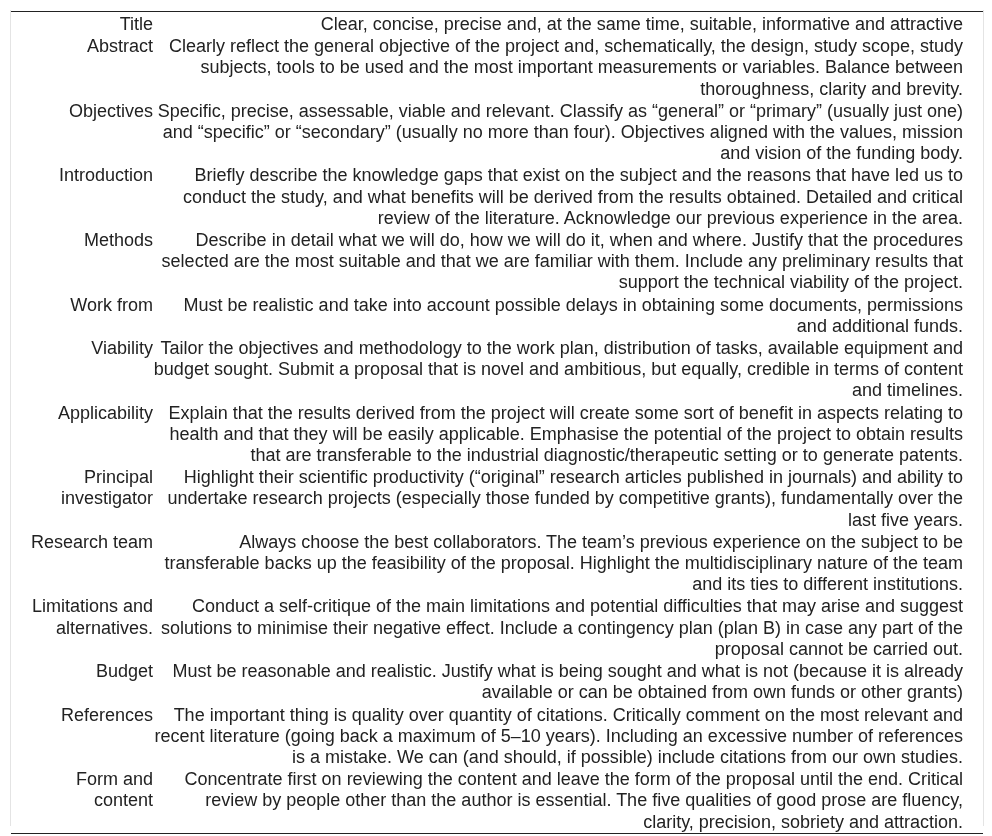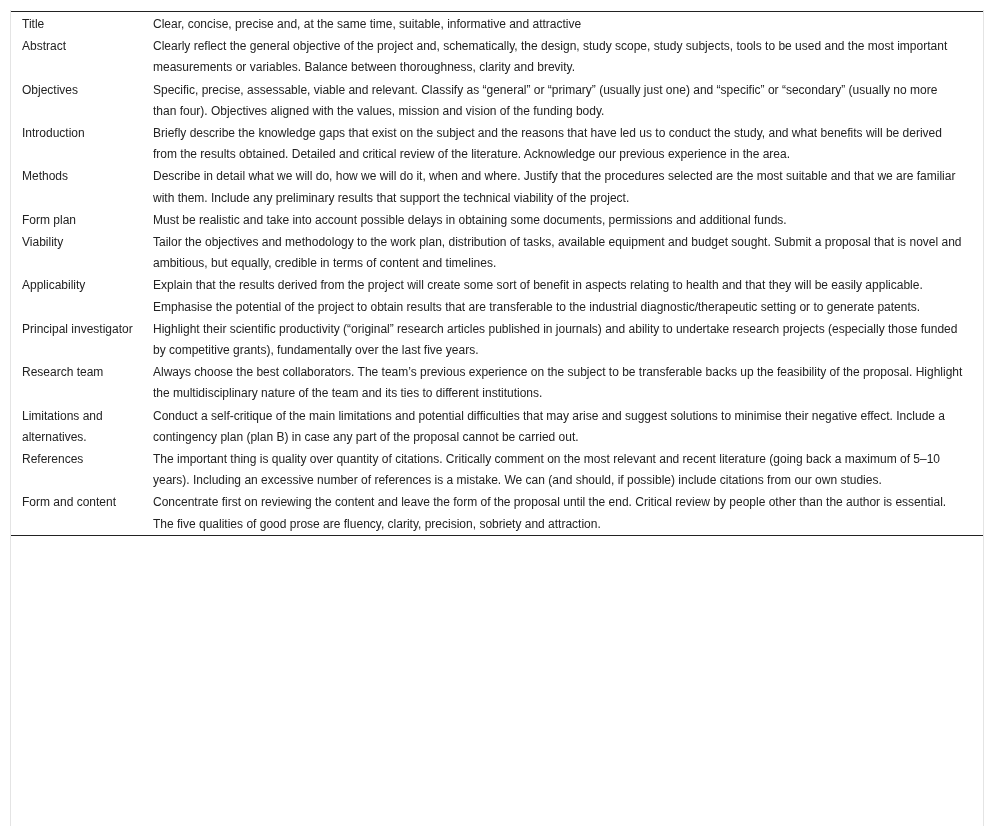--- a/index.html
+++ b/index.html
@@ -2,21 +2,21 @@
 <html><head>
 <meta charset="utf-8">
 <style>
   html, body { margin: 0; padding: 0; background: #ffffff; }
   body { width: 992px; height: 836px; position: relative; overflow: hidden;
          font-family: "Liberation Sans", sans-serif; color: #222222; }
   .wrap { position: absolute; left: 10px; top: 10px; width: 972px; height: 816px;
           border-left: 1px solid #e4e4e4; border-right: 1px solid #e4e4e4; }
   table { position: absolute; left: 0; top: 1px; width: 972px; border-collapse: collapse;
           border-top: 1.5px solid #222; border-bottom: 1.5px solid #222; }
-  td { vertical-align: top; font-size: 12px; line-height: 21.2px; padding: 0; }
+  td { vertical-align: top; font-size: 18px; line-height: 21.2px; padding: 0; text-align: right; }
   td.k { width: 131px; padding-left: 11px; }
   td.v { padding-right: 20px; }
   tr td { padding-top: 0; padding-bottom: 1px; }
   tr:first-child td { padding-top: 2px; }
   tr:last-child td { padding-bottom: 0; }
 </style>
 </head>
 <body>
 
 <div class="wrap">
@@ -36,21 +36,21 @@
         </tr>
       <tr>
           <td class="k">Introduction</td>
           <td class="v">Briefly describe the knowledge gaps that exist on the subject and the reasons that have led us to conduct the study, and what benefits will be derived from the results obtained. Detailed and critical review of the literature. Acknowledge our previous experience in the area.</td>
         </tr>
       <tr>
           <td class="k">Methods</td>
           <td class="v">Describe in detail what we will do, how we will do it, when and where. Justify that the procedures selected are the most suitable and that we are familiar with them. Include any preliminary results that support the technical viability of the project.</td>
         </tr>
       <tr>
-          <td class="k">Form plan</td>
+          <td class="k">Work from</td>
           <td class="v">Must be realistic and take into account possible delays in obtaining some documents, permissions and additional funds.</td>
         </tr>
       <tr>
           <td class="k">Viability</td>
           <td class="v">Tailor the objectives and methodology to the work plan, distribution of tasks, available equipment and budget sought. Submit a proposal that is novel and ambitious, but equally, credible in terms of content and timelines.</td>
         </tr>
       <tr>
           <td class="k">Applicability</td>
           <td class="v">Explain that the results derived from the project will create some sort of benefit in aspects relating to health and that they will be easily applicable. Emphasise the potential of the project to obtain results that are transferable to the industrial diagnostic/therapeutic setting or to generate patents.</td>
         </tr>
@@ -60,20 +60,24 @@
         </tr>
       <tr>
           <td class="k">Research team</td>
           <td class="v">Always choose the best collaborators. The team’s previous experience on the subject to be transferable backs up the feasibility of the proposal. Highlight the multidisciplinary nature of the team and its ties to different institutions.</td>
         </tr>
       <tr>
           <td class="k">Limitations and alternatives.</td>
           <td class="v">Conduct a self-critique of the main limitations and potential difficulties that may arise and suggest solutions to minimise their negative effect. Include a contingency plan (plan B) in case any part of the proposal cannot be carried out.</td>
         </tr>
       <tr>
+          <td class="k">Budget</td>
+          <td class="v">Must be reasonable and realistic. Justify what is being sought and what is not (because it is already available or can be obtained from own funds or other grants)</td>
+        </tr>
+      <tr>
           <td class="k">References</td>
           <td class="v">The important thing is quality over quantity of citations. Critically comment on the most relevant and recent literature (going back a maximum of 5–10 years). Including an excessive number of references is a mistake. We can (and should, if possible) include citations from our own studies.</td>
         </tr>
       <tr>
           <td class="k">Form and content</td>
           <td class="v">Concentrate first on reviewing the content and leave the form of the proposal until the end. Critical review by people other than the author is essential. The five qualities of good prose are fluency, clarity, precision, sobriety and attraction.</td>
         </tr>
     </tbody>
   </table>
 </div>

